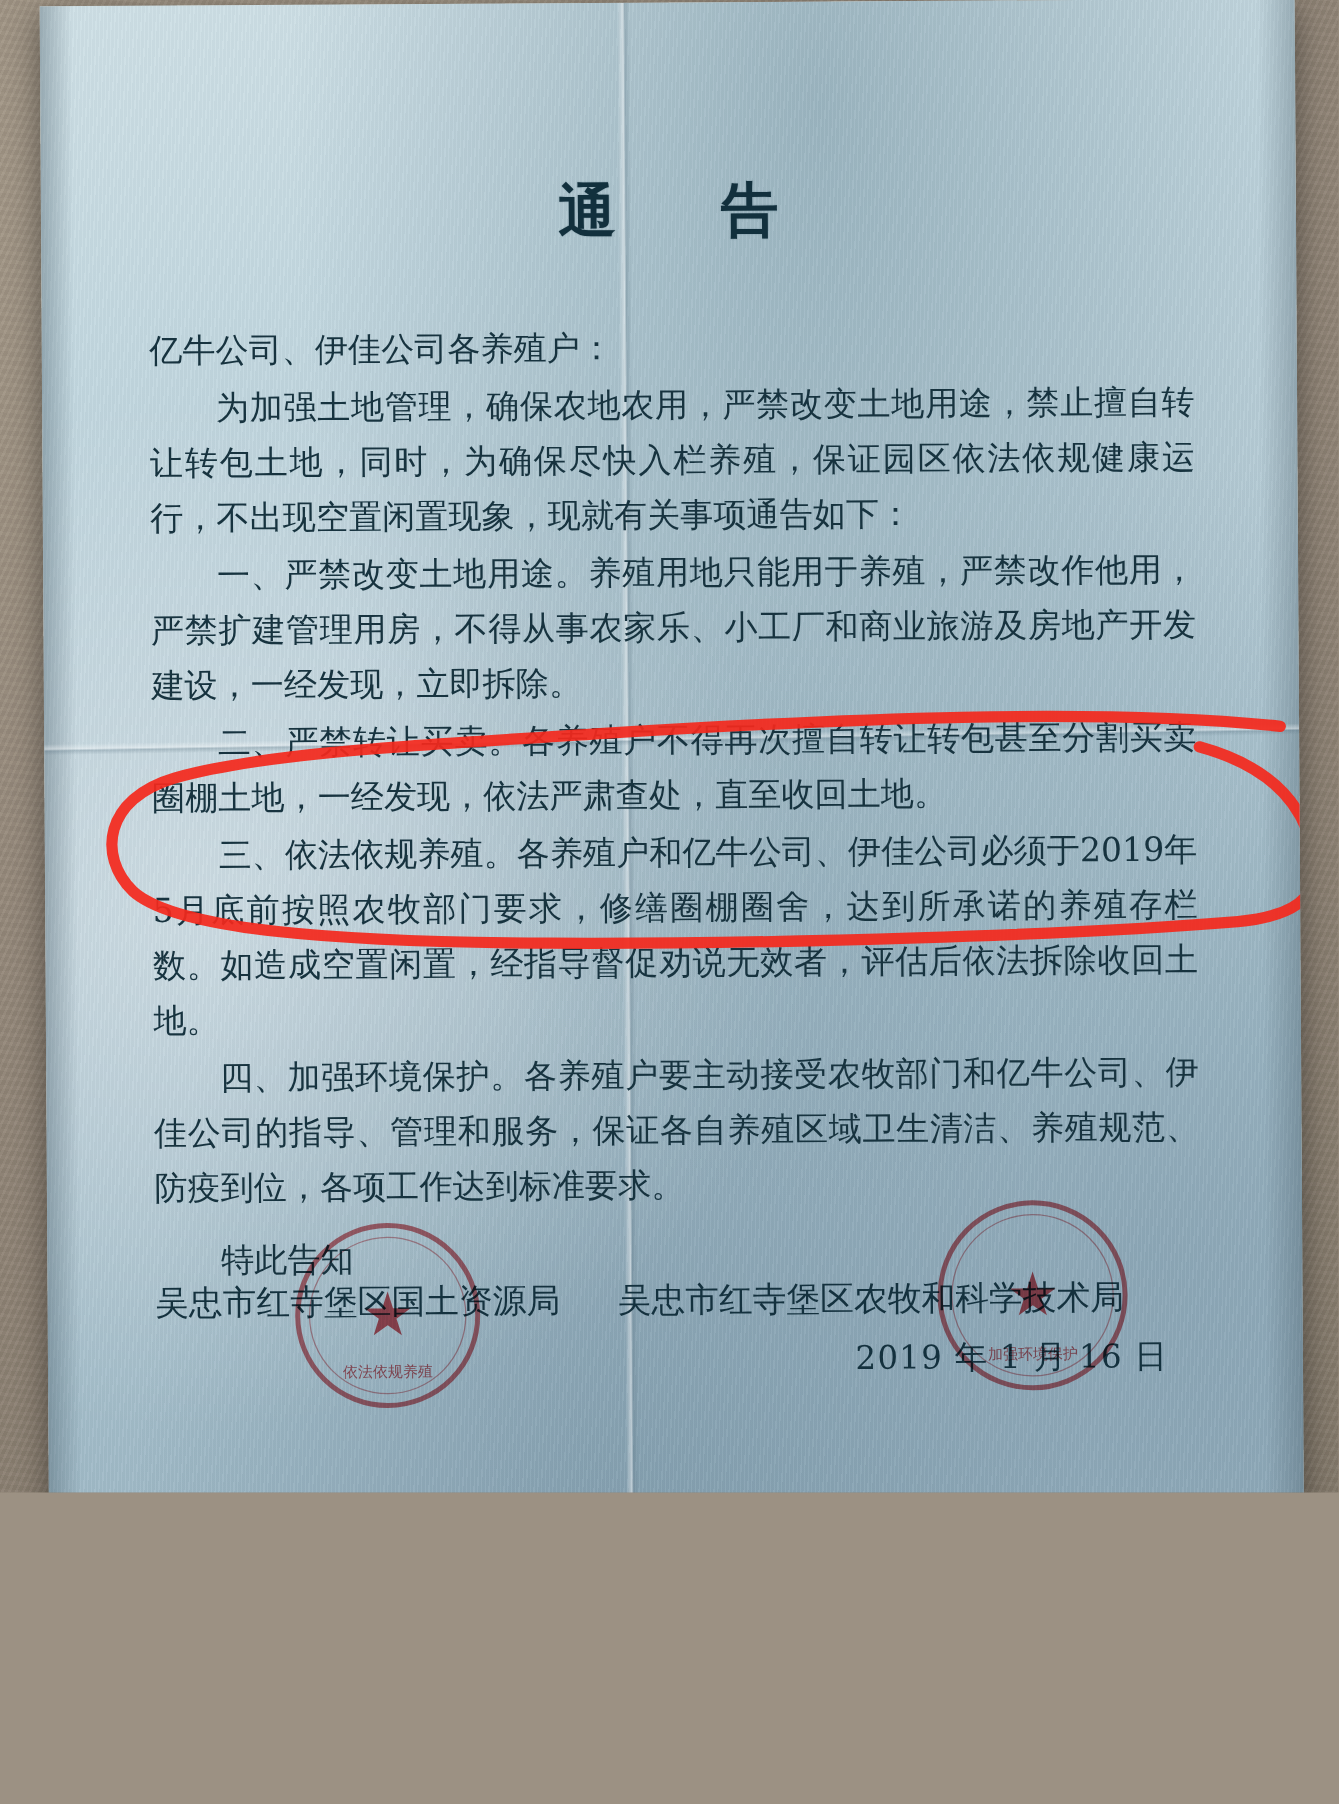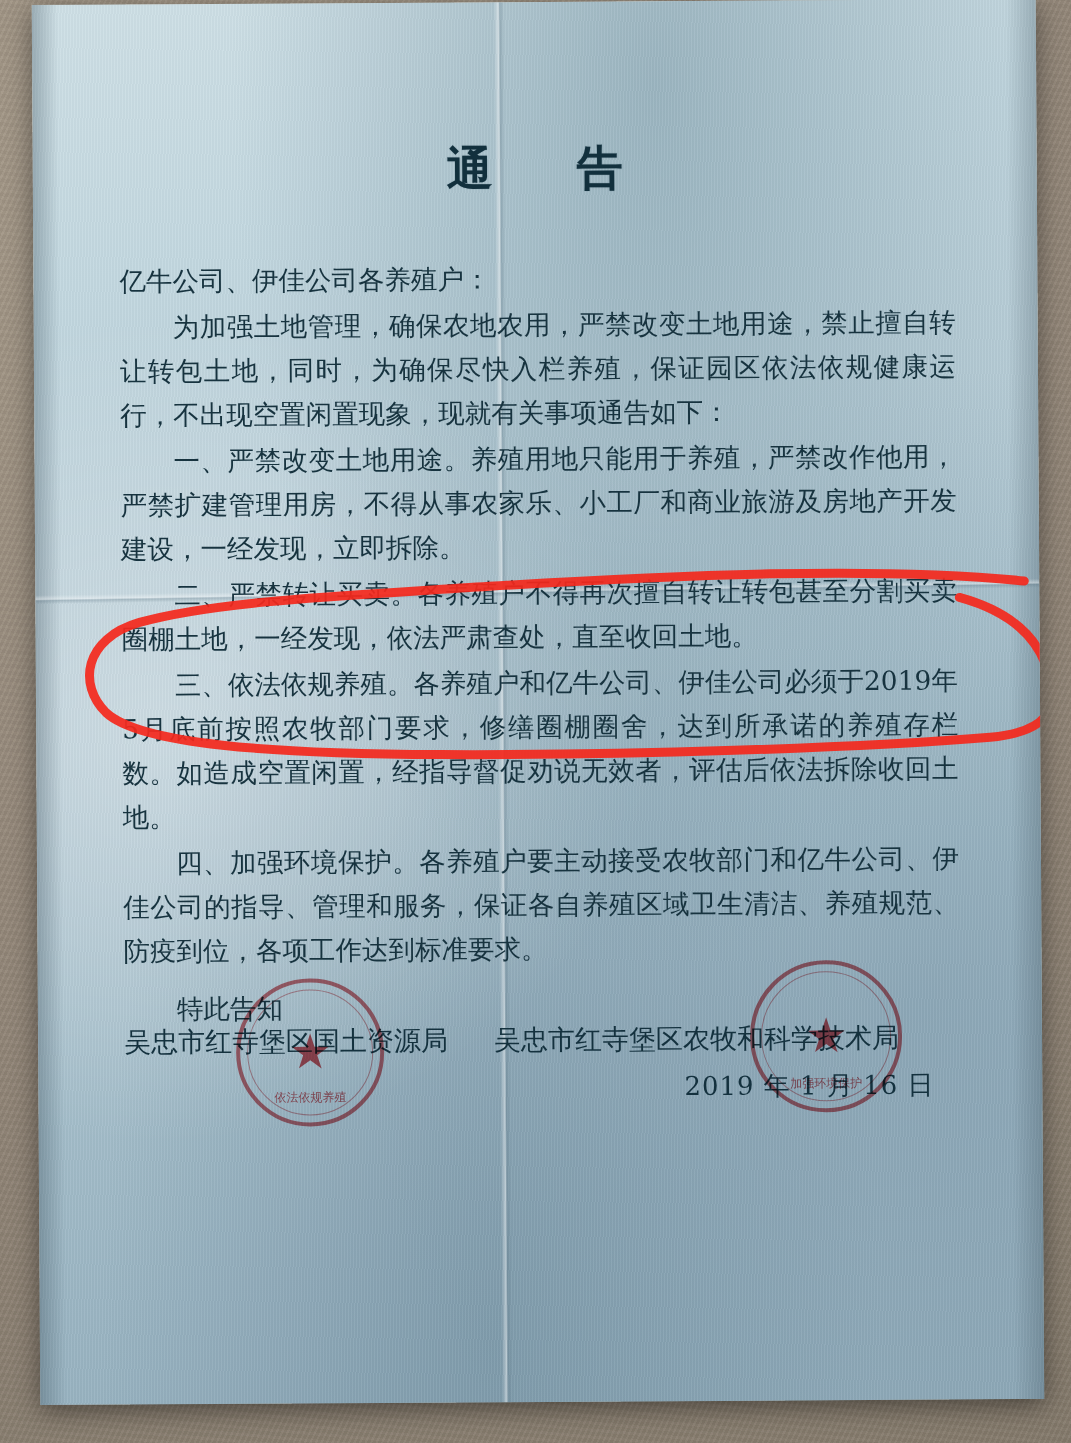--- a/index.html
+++ b/index.html
@@ -11,21 +11,21 @@
     height: 1443px;
     background: #9c9183;
     font-family: "DejaVu Sans", sans-serif;
     overflow: hidden;
   }
 
   
   .photo {
     position: relative;
     width: 1071px;
-    height: 1443px;
+    height: 1194px;
     background:
       radial-gradient(circle at 20% 10%, #a89c8c 0%, #968a7b 45%, #857a6c 100%);
     overflow: hidden;
   }
   .desk-grain {
     position: absolute;
     inset: 0;
     background-image:
       repeating-linear-gradient(115deg, rgba(255,255,255,0.035) 0 2px, rgba(0,0,0,0.035) 2px 5px),
       repeating-linear-gradient(5deg, rgba(255,255,255,0.02) 0 3px, rgba(0,0,0,0.02) 3px 7px);

